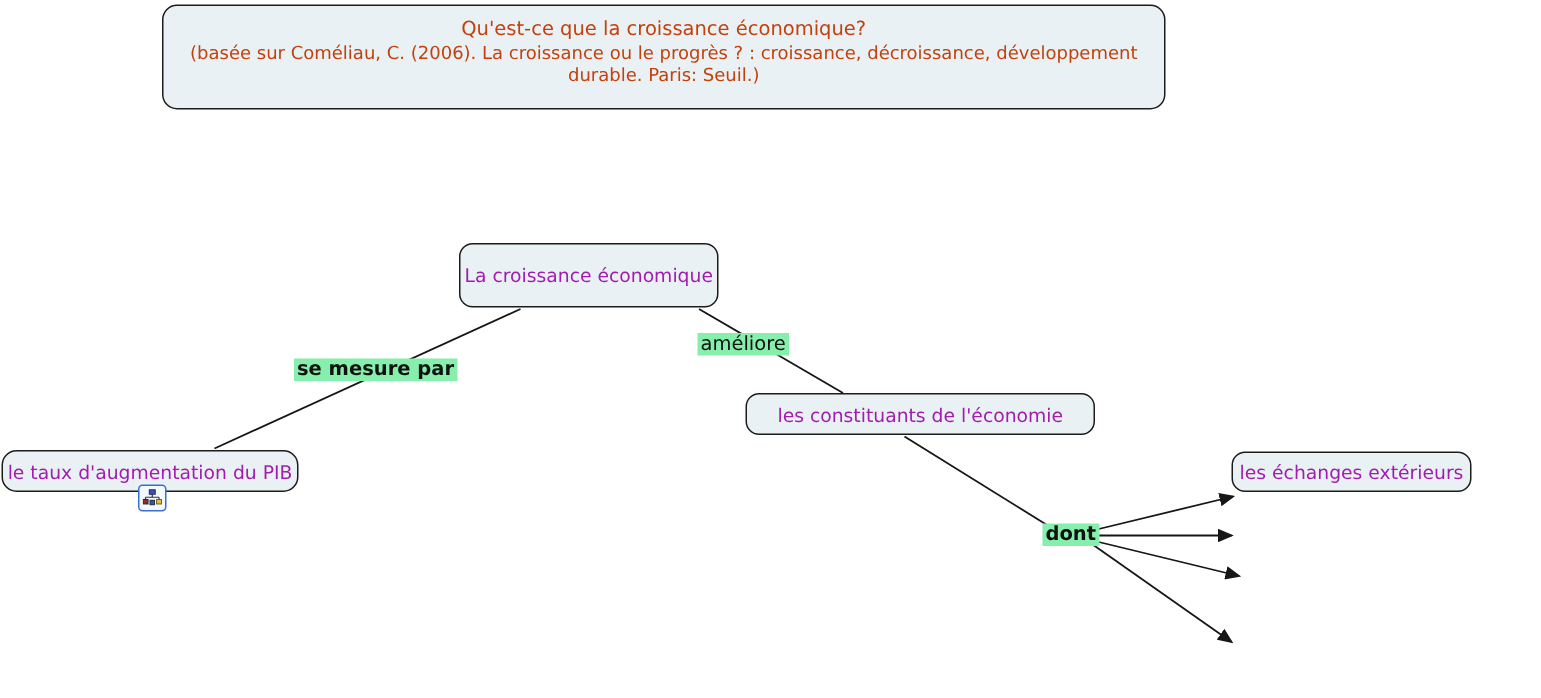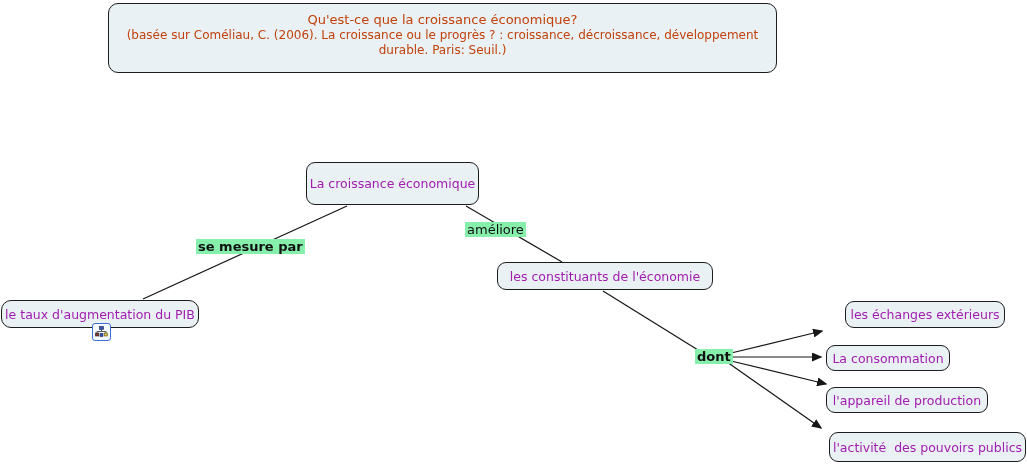--- a/index.html
+++ b/index.html
@@ -111,39 +111,30 @@
       <line x1="6.5" y1="3.5" x2="6.5" y2="5.5" stroke="#333333" stroke-width="0.8"></line>
       <line x1="2" y1="5.5" x2="11" y2="5.5" stroke="#333333" stroke-width="0.8"></line>
       <line x1="2" y1="5.5" x2="2" y2="7" stroke="#333333" stroke-width="0.8"></line>
       <line x1="11" y1="5.5" x2="11" y2="7" stroke="#333333" stroke-width="0.8"></line>
       <rect x="0.5" y="7" width="3.2" height="3" fill="#883333" stroke="#222222" stroke-width="0.6"></rect>
       <rect x="5" y="7.5" width="3" height="3" fill="#3355bb" stroke="#222244" stroke-width="0.6"></rect>
       <rect x="9.4" y="7" width="3.2" height="3" fill="#d4c24a" stroke="#665511" stroke-width="0.6"></rect>
     </svg>
   </button>
 
-  <div class="concept" style="left:497px; top:262px; width:216px; height:28px;">
+  <div class="concept" style="left:497px; top:262px; width:233px; height:28px;">
     <span>les constituants de l'économie</span>
   </div>
 
-  <div class="concept" style="left:821px; top:301px; width:160px; height:27px;margin-left:24px;">
+  <div class="concept" style="left:821px; top:301px; width:160px; height:27px;">
     <span>les échanges extérieurs</span>
   </div>
 
-  <div class="concept" style="left:826px; top:345px; width:124px; height:26px;">
-    <span>La consommation</span>
-  </div>
 
-  <div class="concept" style="left:826px; top:387px; width:162px; height:26px;">
-    <span>l'appareil de production</span>
-  </div>
 
-  <div class="concept" style="left:829px; top:432px; width:197px; height:30px;">
-    <span>l'activité  des pouvoirs publics</span>
-  </div>
 
   <div class="link-label" style="left:196px; top:239px;font-weight:bold;">se mesure par</div>
 
   <div class="link-label" style="left:465px; top:222px;">améliore</div>
 
   <div class="link-label" style="left:695px; top:349px;font-weight:bold;">dont</div>
 
 </div>
 
 </body></html>

